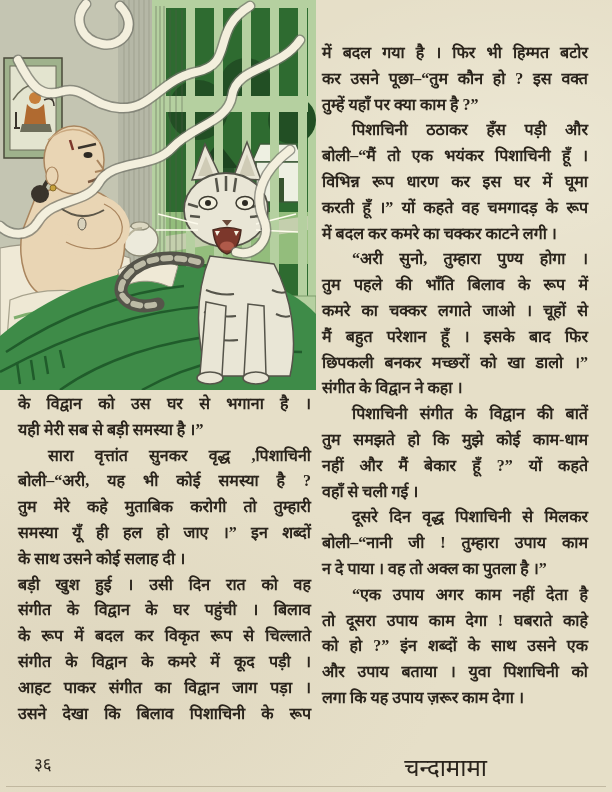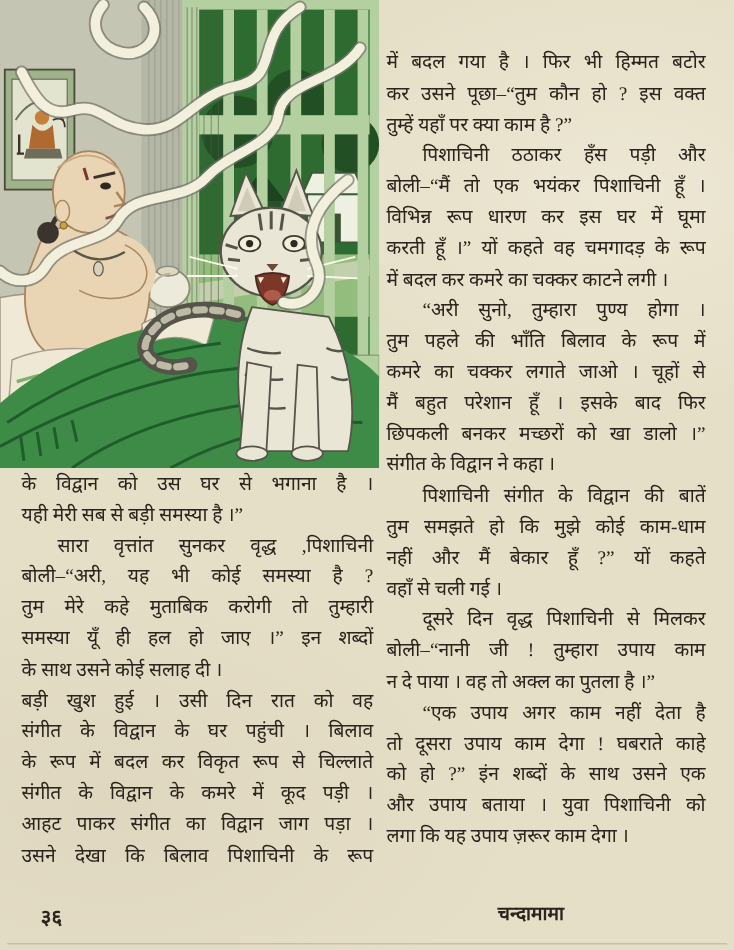--- a/index.html
+++ b/index.html
@@ -7,29 +7,29 @@
     width:612px;height:792px;overflow:hidden;
     background:
       radial-gradient(ellipse 500px 300px at 15% 85%, rgba(190,178,148,.18), transparent 70%),
       radial-gradient(ellipse 420px 260px at 85% 20%, rgba(255,255,246,.25), transparent 70%),
       var(--paper,#e6dfc8);
     font-family:"Liberation Serif","DejaVu Serif",serif;
     color:var(--ink,#2a241c);
   }
   .page{position:relative;width:612px;height:792px;}
   .illustration{position:absolute;left:0;top:0;width:316px;height:390px;}
-  .col{position:absolute;font-size:16px;font-weight:400;line-height:25.8px;}
+  .col{position:absolute;font-size:16px;font-weight:700;line-height:25.8px;}
   .col-left{left:18px;top:391px;width:293px;}
   .col-right{left:322px;top:40px;width:266px;}
   .line{text-align:justify;text-align-last:justify;}
   .line.last{text-align-last:left;}
   .line.indent{padding-left:30px;}
-  .footer{position:absolute;left:0;top:750px;width:502px;height:30px;font-weight:700;}
+  .footer{position:absolute;left:0;top:750px;width:502px;height:30px;font-weight:400;}
   .page-number{position:absolute;left:34px;top:2px;font-size:17px;}
-  .magazine-name{position:absolute;right:32px;top:0;font-size:16px;}
+  .magazine-name{position:absolute;right:15px;top:0;font-size:24px;}
   .edge-line{position:absolute;left:6px;top:786px;width:600px;height:1px;background:rgba(150,140,115,.45);}
 </style>
 </head>
 <body>
 
 <div class="page">
 
   <div class="illustration">
     <svg viewBox="0 0 316 390" width="316" height="390">
 

